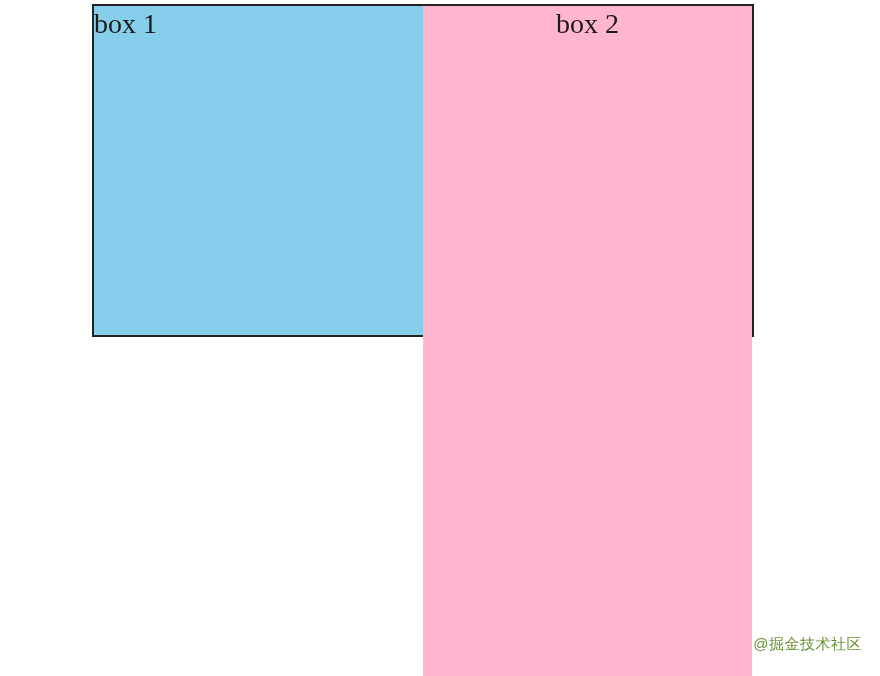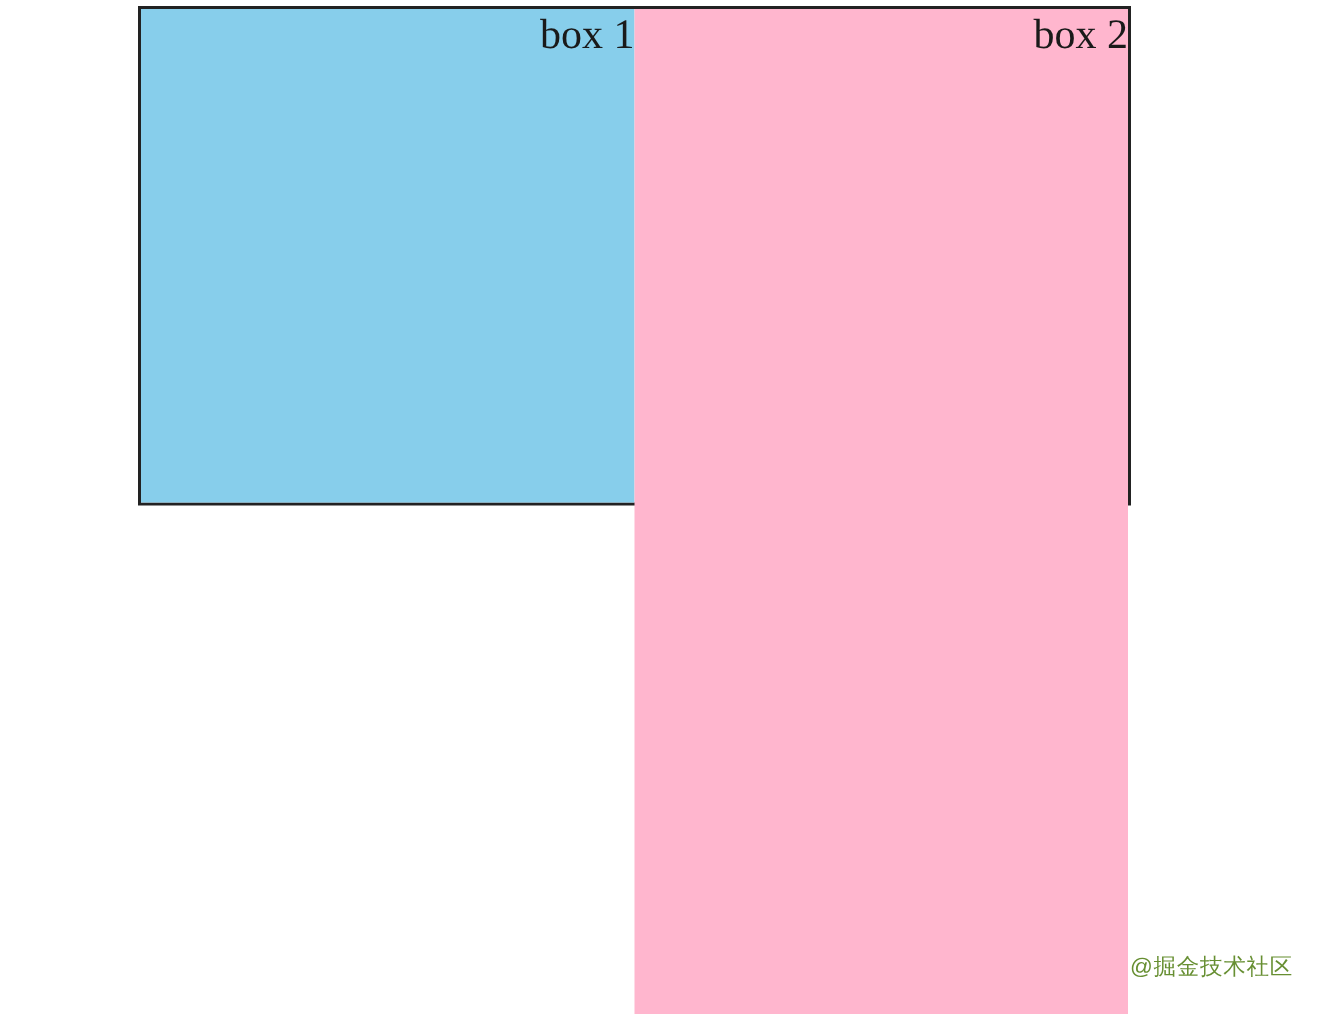--- a/index.html
+++ b/index.html
@@ -22,34 +22,34 @@
       height: 333px;
       border: 2px solid #222;
     }
     .box-1 {
       position: absolute;
       left: 94px;
       top: 6px;
       width: 329px;
       height: 329px;
       background: #87CEEB;
-      text-align: right;
+      text-align: left;
       font-size: 28px;
       font-family: Georgia, 'Times New Roman', serif;
       color: #1a1a1a;
       padding-top: 2px;
     }
     .box-2 {
       position: absolute;
       left: 423px;
       top: 6px;
       width: 329px;
       height: 670px;
       background: #FFB6CE;
-      text-align: right;
+      text-align: center;
       font-size: 28px;
       font-family: Georgia, 'Times New Roman', serif;
       color: #1a1a1a;
       padding-top: 2px;
     }
     .watermark {
       position: absolute;
       right: 18px;
       bottom: 22px;
       font-size: 15px;

